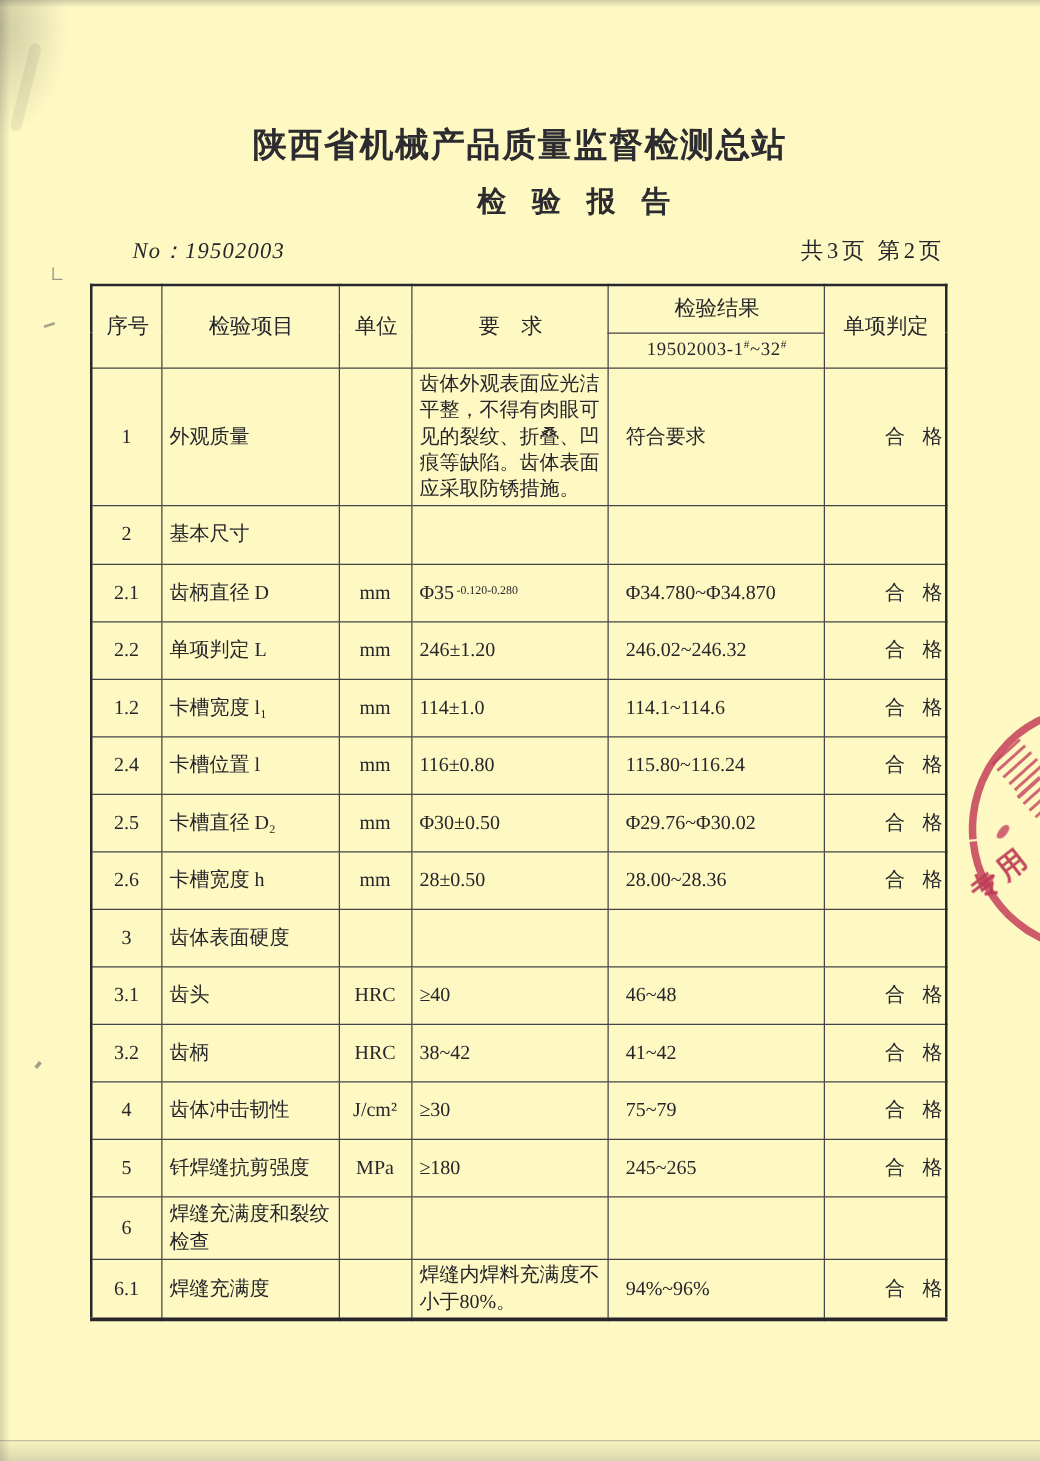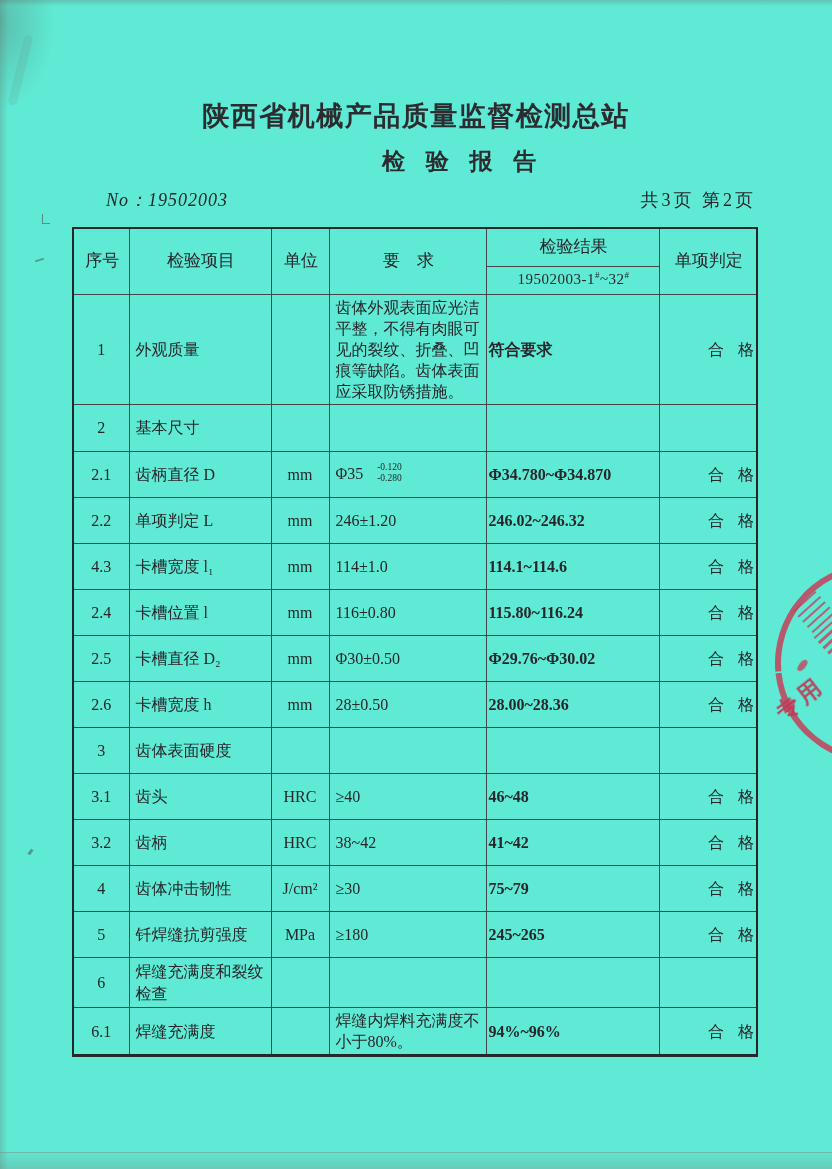--- a/index.html
+++ b/index.html
@@ -1,19 +1,19 @@
 <!DOCTYPE html>
 <html><head>
 <meta charset="utf-8">
 <style>
   html,body{margin:0;padding:0;background:#e8e7e3;}
   .page{
     position:relative;
     width:832px;height:1169px;
-    background:#5eead4;
+    background:#fef9c3;
     overflow:hidden;
     font-family:"Liberation Serif","DejaVu Serif",serif;
     color:#26262b;
   }
   
   .doc-title{
     position:absolute;left:0;top:98px;width:100%;
     text-align:center;font-size:27px;font-weight:700;
     letter-spacing:1.5px;color:#2b2b30;
   }
@@ -44,26 +44,26 @@
   }
   thead tr.h-row{height:38px;}
   thead tr.h-row2{height:28px;}
   thead th{text-align:center;font-size:17px;padding:2px;}
   .th-lot{font-size:15px;letter-spacing:.5px;}
   .th-lot sup{font-size:9px;vertical-align:super;}
   tbody tr{height:46px;}
   td.c-center{text-align:center;padding:2px;}
   td.c-item{text-align:left;}
   td.c-req{text-align:left;}
-  td.c-result{text-align:left;padding-left:2px;font-weight:bold;}
+  td.c-result{text-align:left;padding-left:14px;}
   td.c-verdict{text-align:right;word-spacing:10px;padding:2px;}
   
   .tol-stack{
-    display:inline-flex;flex-direction:column;
-    vertical-align:middle;margin-left:14px;transform:translateY(-2px);
+    display:inline-flex;flex-direction:row;
+    vertical-align:middle;margin-left:2px;transform:translateY(-2px);
     font-size:9.5px;line-height:1.15;letter-spacing:0;
   }
   .tol-stack span{display:block;}
   
   .stamp-arc{
     position:absolute;left:775px;top:563px;width:188px;height:188px;
     border:6px solid transparent;border-radius:50%;
     border-top-color:rgba(197,64,90,.85);
     pointer-events:none;
   }
@@ -173,21 +173,21 @@
         </tr>
         <tr>
           <td class="c-center">2.2</td>
           <td class="c-item">单项判定 L</td>
           <td class="c-center">mm</td>
           <td class="c-req">246±1.20</td>
           <td class="c-result">246.02~246.32</td>
           <td class="c-verdict">合 格</td>
         </tr>
         <tr>
-          <td class="c-center">4.3</td>
+          <td class="c-center">1.2</td>
           <td class="c-item">卡槽宽度 l₁</td>
           <td class="c-center">mm</td>
           <td class="c-req">114±1.0</td>
           <td class="c-result">114.1~114.6</td>
           <td class="c-verdict">合 格</td>
         </tr>
         <tr>
           <td class="c-center">2.4</td>
           <td class="c-item">卡槽位置 l</td>
           <td class="c-center">mm</td>

